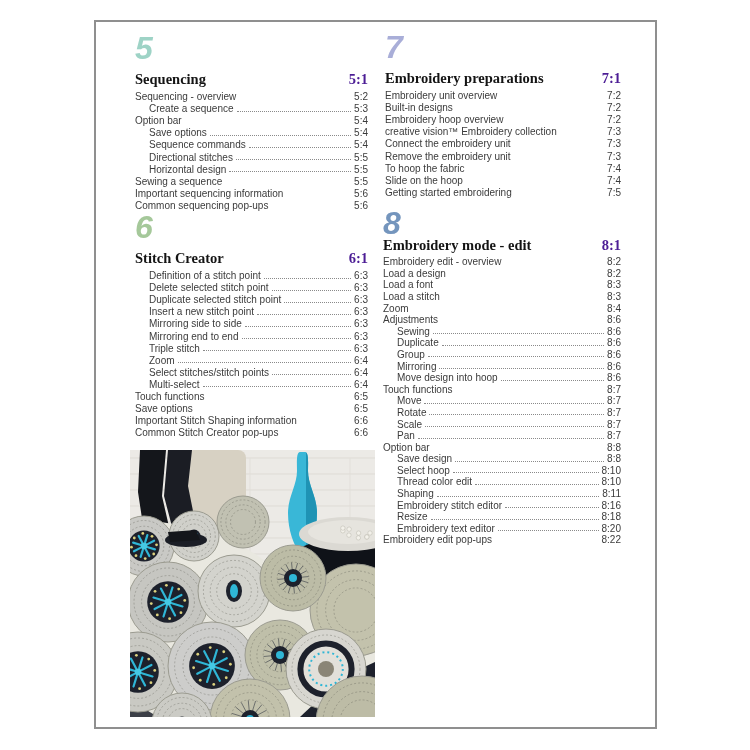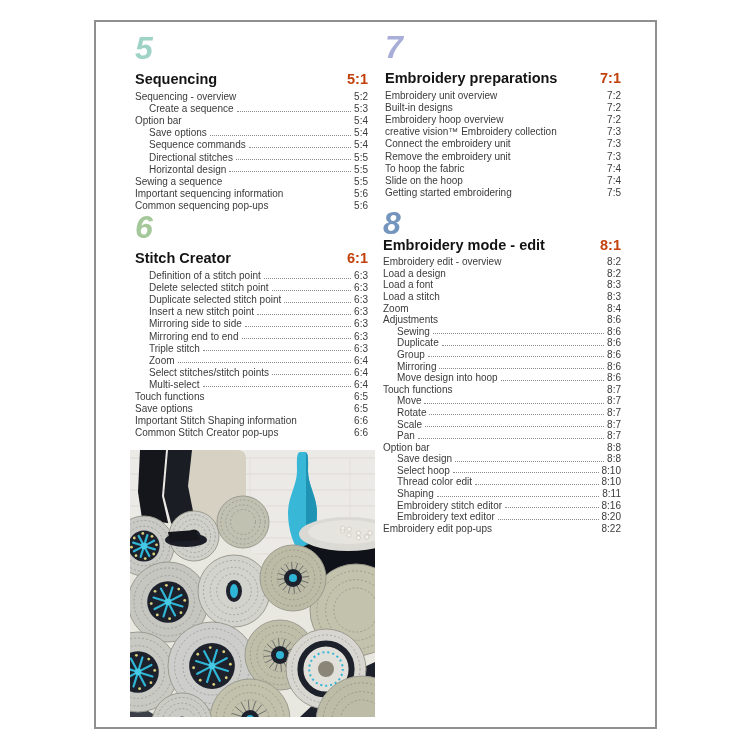--- a/index.html
+++ b/index.html
@@ -17,22 +17,22 @@
   .sec-3 { left:287px; top:184px; width:238px; }
 
   .sec-number { font-style:italic; font-weight:bold; font-size:32px;
                 line-height:34px; height:36px; letter-spacing:1px; }
 
   .row { display:flex; align-items:flex-end; height:12.1px;
          font-size:10px; line-height:11px; color:#3b3b3b; white-space:nowrap; }
   .sec-3 .row { height:11.6px; }
 
   .title-row { height:21px; font-size:14.5px; line-height:17px;
-               font-weight:bold; color:#141414; margin-bottom:2px; }
-  .title-row .pg { font-size:14.5px; font-weight:bold; color:#c2410c; }
+               font-weight:bold; color:#141414; margin-bottom:2px;font-family:Liberation Serif, serif; }
+  .title-row .pg { font-size:14.5px; font-weight:bold; color:#4c1d95; }
 
   .lbl { flex:0 0 auto; }
   .row.sub .lbl { padding-left:14px; }
   .leader { flex:1 1 auto; margin:0 3px 2.5px 3px; border-bottom:none; }
   .row.sub .leader { border-bottom:1px dotted #8a8a8a; }
   .pg { flex:0 0 auto; font-size:10px; color:#3b3b3b; }
 
   .photo { position:absolute; left:34px; top:428px; width:245px; height:267px;
            overflow:hidden; background:#eceae6; }
   .photo svg { display:block; }
@@ -663,20 +663,25 @@
     <span class="lbl">Shaping</span>
     <span class="leader"></span>
     <span class="pg">8:11</span>
   </div>
         <div class="row sub">
     <span class="lbl">Embroidery stitch editor</span>
     <span class="leader"></span>
     <span class="pg">8:16</span>
   </div>
         <div class="row sub">
+    <span class="lbl">Resize</span>
+    <span class="leader"></span>
+    <span class="pg">8:18</span>
+  </div>
+        <div class="row sub">
     <span class="lbl">Embroidery text editor</span>
     <span class="leader"></span>
     <span class="pg">8:20</span>
   </div>
         <div class="row">
     <span class="lbl">Embroidery edit pop-ups</span>
     <span class="leader"></span>
     <span class="pg">8:22</span>
   </div>
       </section>

